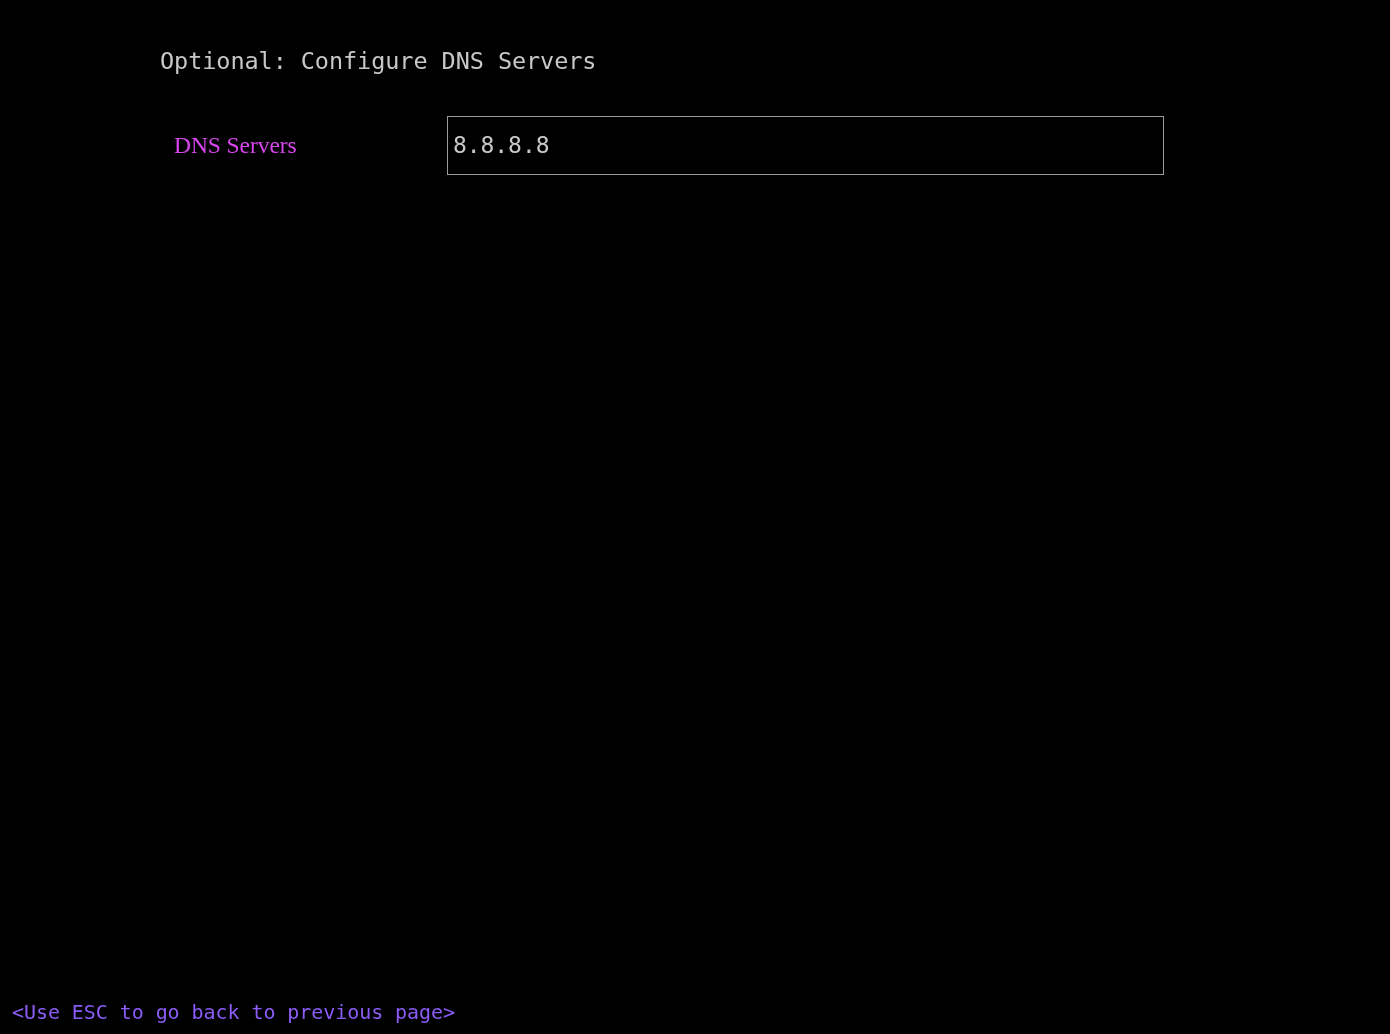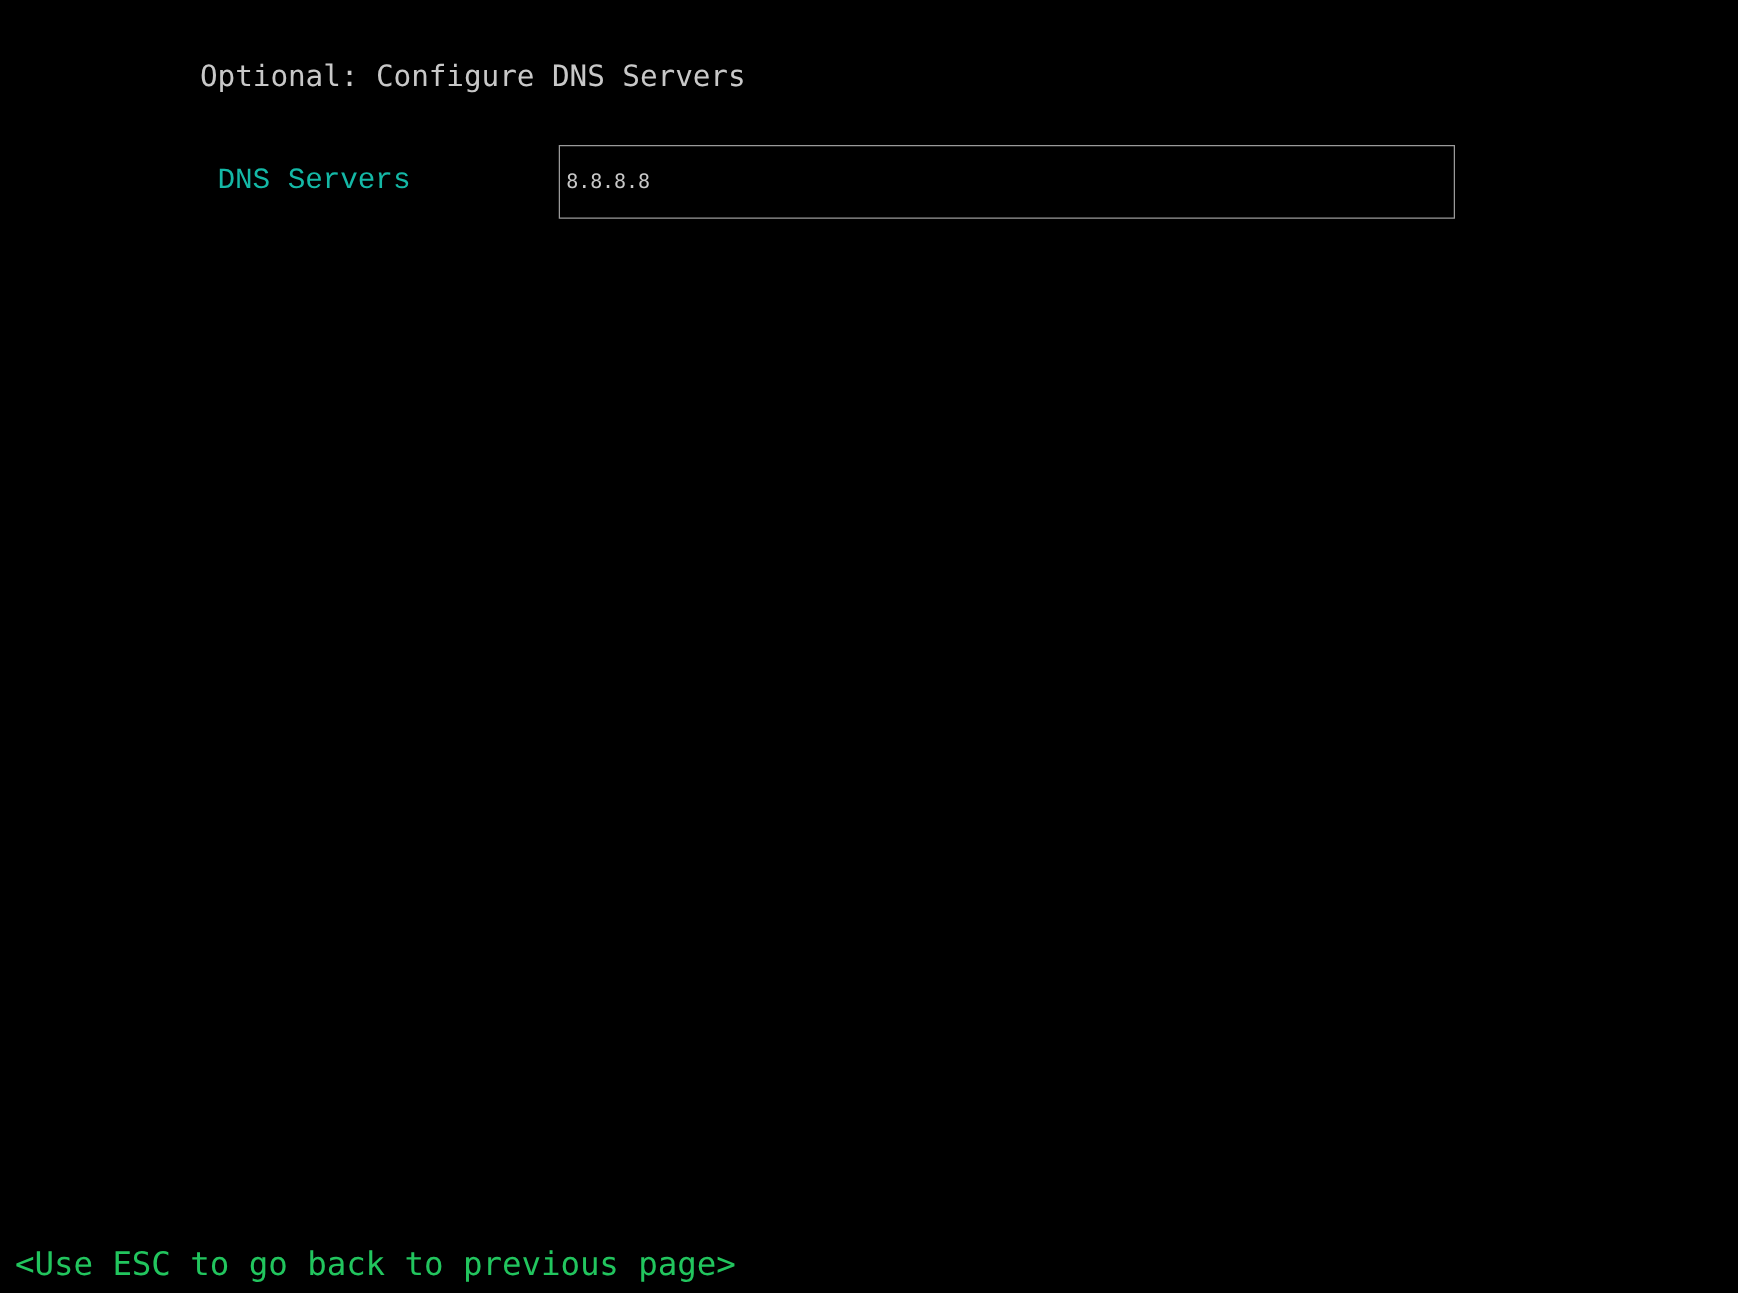--- a/index.html
+++ b/index.html
@@ -48,68 +48,68 @@
     left: 174px;
     top: 116px;
     width: 990px;
     height: 59px;
   }
 
   .field-label {
     position: absolute;
     left: 0px;
     top: 15px;
-    font-family: Liberation Mono, monospace;
+    font-family: Liberation Serif, serif;
     font-size: 23.5px;
     line-height: 28px;
     letter-spacing: -0.07px;
     white-space: pre;
-    color: #14b8a6;
+    color: #d946ef;
   }
 
   .field-box {
     position: absolute;
     left: 273px;
     top: 0px;
     width: 717px;
     height: 59px;
     box-sizing: border-box;
     border: 1px solid #9a9a9a;
     background: #000000;
   }
 
   .field-value {
     position: absolute;
     left: 5px;
     top: 14px;
     font-family: "DejaVu Sans Mono", "Liberation Mono", monospace;
-    font-size: 16px;
+    font-size: 23px;
     line-height: 28px;
     letter-spacing: -0.07px;
     white-space: pre;
     color: #c8c8c8;
   }
 
   
   .note-line {
     left: 174px;
     top: 215px;
   }
 
   
   .footer-hint {
     position: absolute;
     left: 12px;
     bottom: 8px;
     font-family: "DejaVu Sans Mono", "Liberation Mono", monospace;
-    font-size: 26px;
+    font-size: 20px;
     line-height: 28px;
     letter-spacing: -0.07px;
     white-space: pre;
-    color: #22c55e;
+    color: #8b5cf6;
   }
 </style>
 </head>
 <body>
 
 <div class="screen">
 
   <div class="term-text page-title">Optional: Configure DNS Servers</div>
 
   <div class="form-row">

